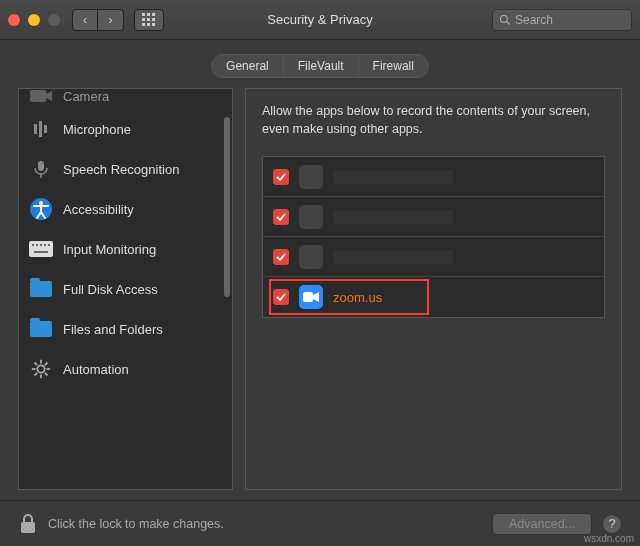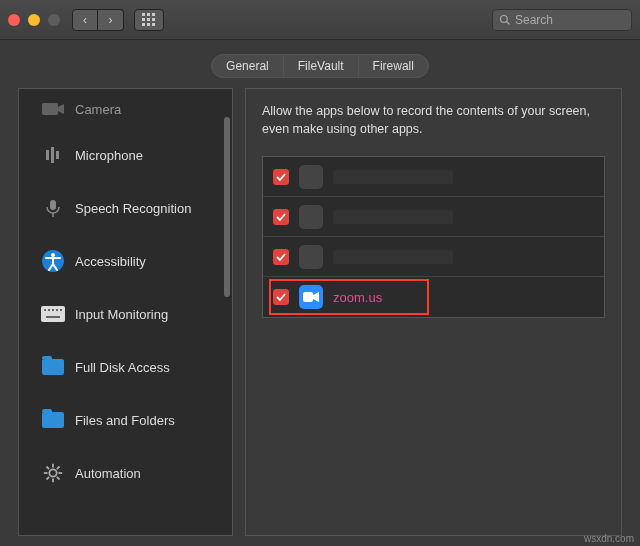--- a/index.html
+++ b/index.html
@@ -151,27 +151,26 @@
     list-style: none;
     padding: 0;
     margin: 0;
     height: 100%;
     overflow: hidden;
   }
   .sidebar li {
     display: flex;
     align-items: center;
     gap: 10px;
-    padding: 6px 22px;
+    padding: 6px 10px;
     height: 40px;
     cursor: pointer;
     color: #ddd;
     font-size: 13px;
     position: relative;
-    margin-top: 13px;
   }
   .sidebar li:first-child { padding-top: 0; height: 20px; }
   .sidebar li.selected {
     background: #5a5a5a;
   }
   .sidebar li .hl {
     position: absolute;
     inset: 2px 8px 2px 6px;
     border: 2px solid #ff3b30;
     pointer-events: none;
@@ -229,21 +228,21 @@
     cursor: pointer;
   }
   .chk svg { display:block; }
   .app-icon {
     width: 24px; height: 24px;
     border-radius: 5px;
     background: #444;
     display:flex; align-items:center; justify-content:center;
   }
   .app-icon.zoom { background:#2d8cff; }
-  .app-name { color:#ec4899; font-size:13px; }
+  .app-name { color:#f97316; font-size:13px; }
   .app-name.redacted {
     background:#333; color:transparent; border-radius:2px;
     width: 120px; height: 14px;
   }
 
   
   .footer {
     height: 46px;
     border-top: 1px solid #2a2a2a;
     display: flex;
@@ -306,20 +305,21 @@
             <rect x="10" y="0" width="3" height="3"></rect>
           <rect x="0" y="5" width="3" height="3"></rect>
             <rect x="5" y="5" width="3" height="3"></rect>
             <rect x="10" y="5" width="3" height="3"></rect>
           <rect x="0" y="10" width="3" height="3"></rect>
             <rect x="5" y="10" width="3" height="3"></rect>
             <rect x="10" y="10" width="3" height="3"></rect>
         </g>
       </svg>
     </div>
+    <div class="title">Security &amp; Privacy</div>
     <div class="search-wrap">
       <svg width="12" height="12" viewBox="0 0 16 16">
         <circle cx="6.5" cy="6.5" r="4.5" stroke="#aaa" stroke-width="1.5" fill="none"></circle>
         <line x1="10" y1="10" x2="14" y2="14" stroke="#aaa" stroke-width="1.5"></line>
       </svg>
       <input type="text" placeholder="Search" style="">
     </div>
   </div>
 
   <div class="tabs">
@@ -467,16 +467,29 @@
               </svg>
           </span>
           <span class="app-name">zoom.us</span>
           <span class="hl"></span>
         </div>
       </div>
     </div>
 
   </div>
 
+  <div class="footer">
+    <span class="lock">
+      <svg width="18" height="22" viewBox="0 0 18 22">
+        <rect x="2" y="9" width="14" height="11" rx="2" fill="#aaa"></rect>
+        <path d="M5 9 V6 a4 4 0 0 1 8 0 V9" stroke="#aaa" stroke-width="2" fill="none"></path>
+      </svg>
+    </span>
+    <span class="footer-text">Click the lock to make changes.</span>
+    <div class="footer-right">
+      <button class="adv-btn">Advanced...</button>
+      <span class="help">?</span>
+    </div>
+  </div>
 
 </div>
 
 <div class="watermark">wsxdn.com</div>
 
 </body></html>

